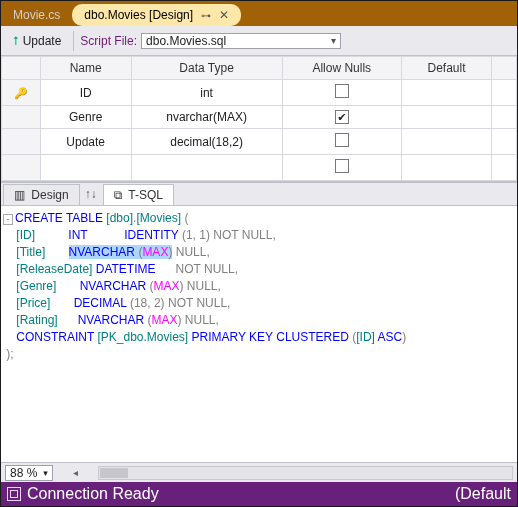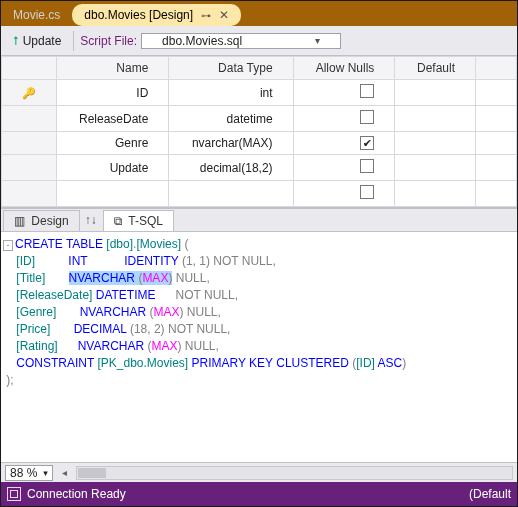--- a/index.html
+++ b/index.html
@@ -55,35 +55,35 @@
     padding: 2px 6px;
     color: #222;
     cursor: pointer;
   }
   .sep { width:1px; height:20px; background:#c0c0c8; margin:0 2px;}
   .label { color:#701a75; }
   .select {
     background: #fff;
     border: 1px solid #a0a0aa;
     color: #222;
-    padding: 2px 20px;
+    padding: 2px 4px;
     width: 200px;
     height: 16px;
     font-size: 12px;
     display:flex; align-items:center; justify-content:space-between;
   }
   .select .chev { font-size:10px; color:#555;}
   
   .grid-wrap { background:#fff; color:#222; flex: 0 0 auto; border-bottom:1px solid #c0c0c8;}
   table.grid { border-collapse: collapse; width:100%; }
   table.grid th, table.grid td {
     border: 1px solid #d8d8df;
-    padding: 4px 20px;
-    font-size: 12px;
-    text-align: right;
+    padding: 4px 12px;
+    font-size: 12px;
+    text-align: center;
     background:#fff;
     height:22px;
   }
   table.grid th {
     background: #f4f4f6;
     font-weight: normal;
     color:#333;
   }
   .rowhdr { width:28px; background:#f4f4f6 !important; text-align:center; }
   .key { font-size:11px; color:#555;}
@@ -130,37 +130,37 @@
     line-height: 17px;
   }
   .kw { color:#0000ff; }
   .gray { color:#808080; }
   .pink { color:#ff00ff; }
   .teal { color:#008080; }
   .hl { background:#add6ff; }
   .box { display:inline-block; width:10px; text-align:center; color:#808080; border:1px solid #aaa; font-size:9px; line-height:9px; margin-right:2px;}
   
   .zoom {
-    display:flex; align-items:center; gap:9px;
+    display:flex; align-items:center; gap:20px;
     background:#eaeaee; height:20px; padding:0 4px;
     border-top:1px solid #c0c0c8;
     color:#222;
   }
   .zoom .zsel { border:1px solid #a0a0aa; background:#fff; padding:0 4px; height:16px; display:flex; align-items:center; gap:6px;}
   .scroll-h { flex:1; height:14px; background:#e4e4e8; border:1px solid #c8c8d0; position:relative;}
   .scroll-h .thumb{ position:absolute; left:1px; top:1px; width:28px; bottom:1px; background:#c6c6cc;}
   .status {
     background:#68217a;
     color:#fff;
     height:24px;
     display:flex;
     align-items:center;
     justify-content:space-between;
     padding:0 6px;
-    font-size:12px;
+    font-size:16px;
   }
   .status .left { display:flex; gap:6px; align-items:center;}
   .dbicon { width:14px; height:14px; border:1px solid #e9d5f0; display:inline-block; position:relative;}
   .dbicon::before{content:""; position:absolute; left:2px; right:2px; top:2px; bottom:2px; border:1px solid #e9d5f0;}
 </style>
 </head>
 <body>
 
 <div class="tabs">
   <div class="tab">
@@ -202,28 +202,20 @@
         <tr>
           <td class="rowhdr"><span class="key">🔑</span></td>
           <td>ID</td>
           <td>int</td>
           <td class="center"><span class="chk"></span></td>
           <td></td>
           <td></td>
         </tr>
         <tr>
           <td class="rowhdr"></td>
-          <td>ReleaseDate</td>
-          <td>datetime</td>
-          <td class="center"><span class="chk"></span></td>
-          <td></td>
-          <td></td>
-        </tr>
-        <tr>
-          <td class="rowhdr"></td>
           <td>Genre</td>
           <td>nvarchar(MAX)</td>
           <td class="center"><span class="chk checked"></span></td>
           <td></td>
           <td></td>
         </tr>
         <tr>
           <td class="rowhdr"></td>
           <td>Update</td>
           <td>decimal(18,2)</td>

